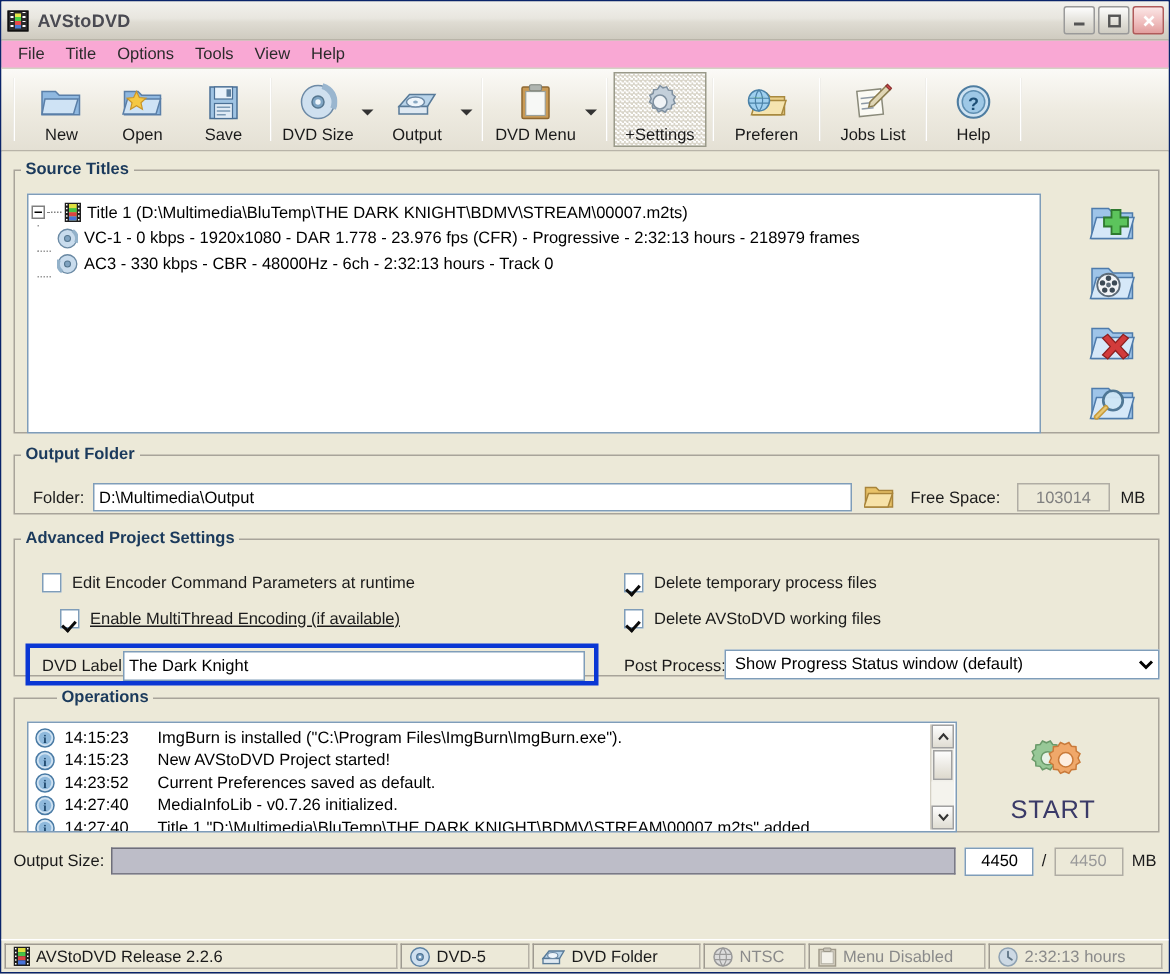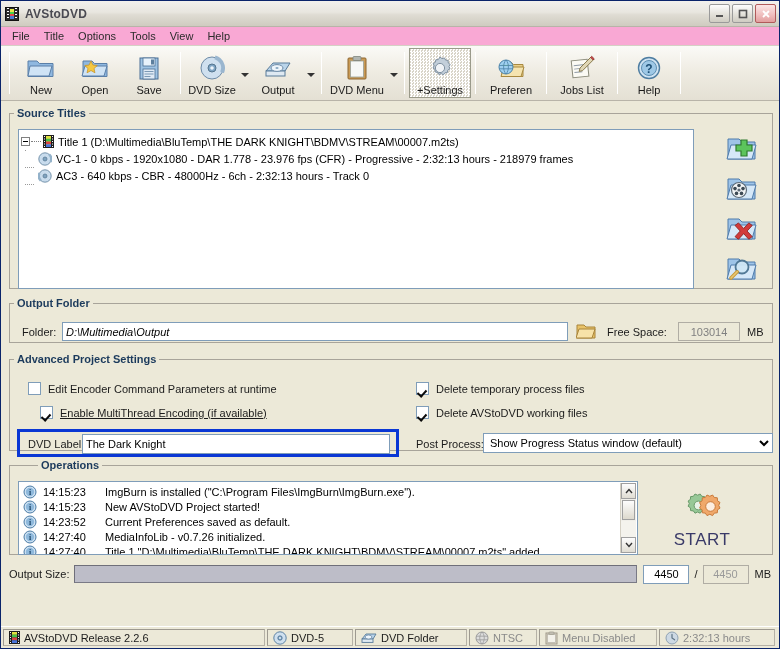--- a/index.html
+++ b/index.html
@@ -473,21 +473,21 @@
           <span>VC-1 - 0 kbps - 1920x1080 - DAR 1.778 - 23.976 fps (CFR) - Progressive - 2:32:13 hours - 218979 frames</span>
         </div>
 
         <div class="trow">
           <span class="indent"></span>
           <svg class="disc" viewBox="0 0 14 14">
             <circle cx="7" cy="7" r="6.2" fill="#c9dced" stroke="#6b8aa4" stroke-width=".9"></circle>
             <circle cx="7" cy="7" r="6.2" fill="none" stroke="#93b2ca" stroke-width="2.4" stroke-dasharray="7 30" transform="rotate(140 7 7)"></circle>
             <circle cx="7" cy="7" r="2" fill="#80a3c0" stroke="#55768f" stroke-width=".7"></circle>
           </svg>
-          <span>AC3 - 640 kbps - CBR - 48000Hz - 6ch - 2:32:13 hours - Track 0</span>
+          <span>AC3 - 330 kbps - CBR - 48000Hz - 6ch - 2:32:13 hours - Track 0</span>
         </div>
       </div>
 
       <div class="sidebtns">
         <div class="sidebtn">
           <svg class="ico" width="34" height="30" viewBox="0 0 34 30">
             <path d="M3 5 h11 l3 3 H30 v17 H3 Z" fill="#9ec4e8" stroke="#4e7bab" stroke-width="1"></path>
             <path d="M6 11 h25 l-4 14 H2 Z" fill="#d6e8f8" stroke="#4e7bab" stroke-width="1"></path>
             <path d="M16 6 h6 v5 h5 v6 h-5 v5 h-6 v-5 h-5 v-6 h5 Z" fill="#5cc45c" stroke="#2f7a2f" stroke-width="1.2"></path>
           </svg>
@@ -524,21 +524,21 @@
           </svg>
         </div>
       </div>
     </fieldset>
 
     <fieldset class="grp" id="grp-output">
       <legend>Output Folder</legend>
 
       <span class="lbl" style="position:absolute;left:12px;top:17px;">Folder:</span>
 
-      <input class="txt" style="position: absolute; left: 52px; top: 13px; width: 506px; font-style: italic;" value="D:\Multimedia\Output">
+      <input class="txt" style="position: absolute; left: 52px; top: 13px; width: 506px;" value="D:\Multimedia\Output">
 
       <span style="position:absolute;left:566px;top:13px;">
         <svg class="ico" width="20" height="18" viewBox="0 0 20 18">
           <path d="M1 3 h7 l2 2 H19 v11 H1 Z" fill="#e8c268" stroke="#a8843a" stroke-width="1"></path>
           <path d="M3 7 h16 l-3 9 H0 Z" fill="#f7e2a8" stroke="#a8843a" stroke-width="1"></path>
         </svg>
       </span>
 
       <span class="lbl" style="position:absolute;left:597px;top:17px;">Free Space:</span>
 

